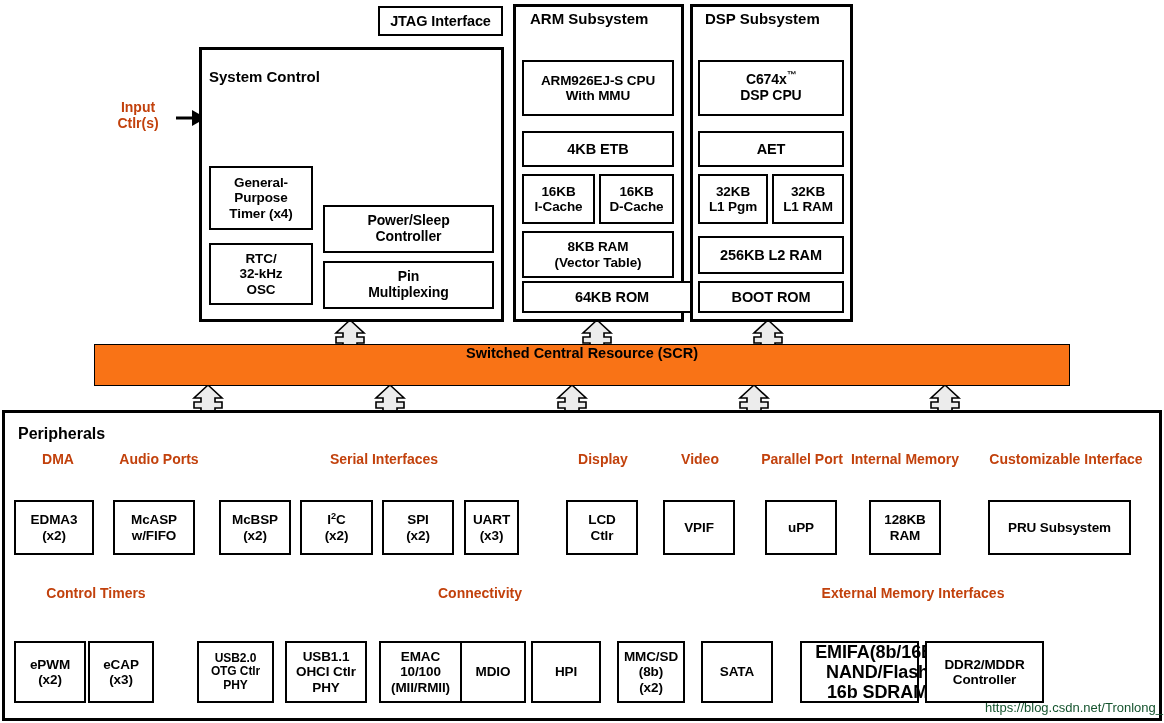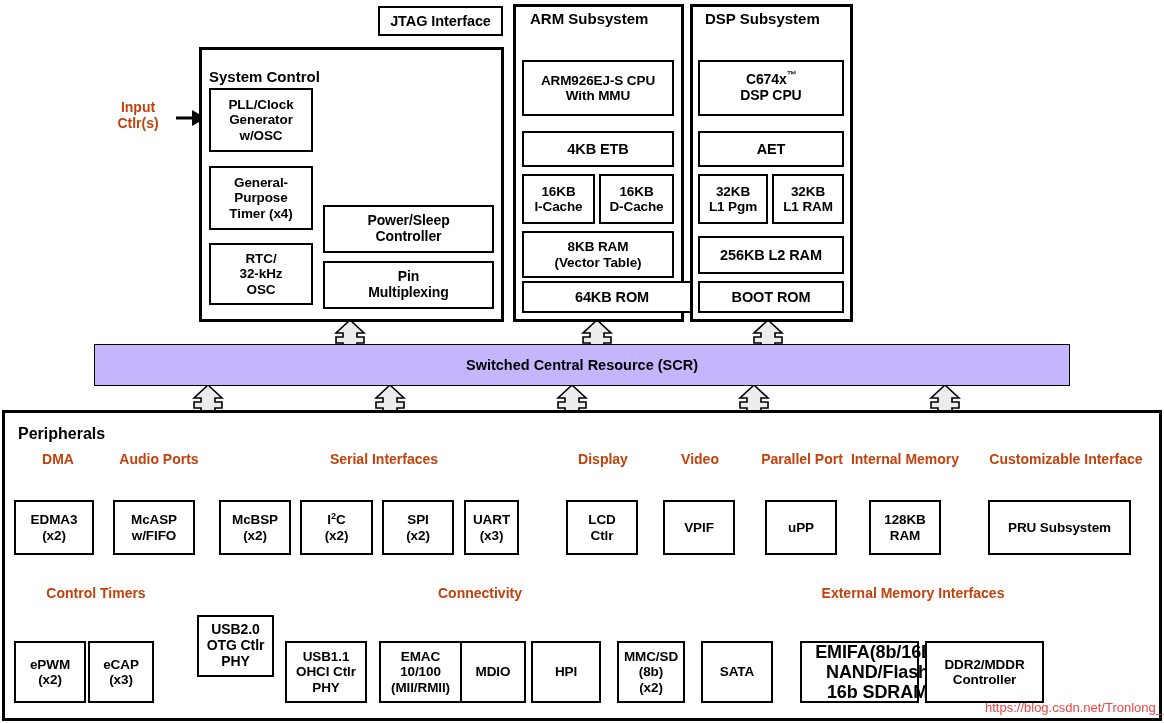--- a/index.html
+++ b/index.html
@@ -34,28 +34,28 @@
   .grp-title{
     position:absolute;font-weight:bold;color:#000;
   }
   .plainlabel{
     position:absolute;font-weight:bold;color:#c2410c;text-align:center;
     line-height:1.15;
   }
   .scr{
     position:absolute;box-sizing:border-box;
     border:1px solid #000;
-    background:#c4b5fd;
-    display:flex;align-items:center;justify-content:center;
+    background:#f97316;
+    display:flex;align-items:flex-start;justify-content:center;
     font-weight:bold;
   }
   svg{display:block;}
   .svgabs{position:absolute;left:0;top:0;pointer-events:none;}
   .wm{
-    position:absolute;color:#ef4444;font-size:13px;
+    position:absolute;color:#14532d;font-size:13px;
     font-family:"Liberation Sans",sans-serif;white-space:nowrap;
   }
   sup{font-size:0.68em;vertical-align:super;line-height:0;}
 </style>
 </head>
 <body>
 
 <div id="canvas">
 
   <svg class="svgabs" width="1164" height="723">
@@ -120,23 +120,20 @@
 
   <div class="plainlabel" style="left:98px;top:99px;width:80px;font-size:14px;">
     <div>Input</div>
     <div>Ctlr(s)</div>
   </div>
 
   <div class="grp" style="left:199px;top:47px;width:305px;height:275px;">
   </div>
   <div class="grp-title" style="left:209px;top:68px;font-size:15px;">System Control</div>
 
-  <div class="box" style="left:209px;top:88px;width:104px;height:64px;font-size:13.5px;">
-    <span>PLL/Clock<br>Generator<br>w/OSC</span>
-  </div>
   <div class="box" style="left:209px;top:166px;width:104px;height:64px;font-size:13.5px;">
     <span>General-<br>Purpose<br>Timer (x4)</span>
   </div>
   <div class="box" style="left:209px;top:243px;width:104px;height:62px;font-size:13.5px;">
     <span>RTC/<br>32-kHz<br>OSC</span>
   </div>
   <div class="box" style="left:323px;top:205px;width:171px;height:48px;font-size:14px;">
     <span>Power/Sleep<br>Controller</span>
   </div>
   <div class="box" style="left:323px;top:261px;width:171px;height:48px;font-size:14px;">
@@ -240,21 +237,21 @@
   <div class="plainlabel" style="left:26px;top:585px;width:140px;font-size:14px;">Control Timers</div>
   <div class="plainlabel" style="left:420px;top:585px;width:120px;font-size:14px;">Connectivity</div>
   <div class="plainlabel" style="left:810px;top:585px;width:206px;font-size:14px;">External Memory Interfaces</div>
 
   <div class="box" style="left:14px;top:641px;width:72px;height:62px;font-size:13.5px;">
     <span>ePWM<br>(x2)</span>
   </div>
   <div class="box" style="left:88px;top:641px;width:66px;height:62px;font-size:13.5px;">
     <span>eCAP<br>(x3)</span>
   </div>
-  <div class="box" style="left:197px;top:615px;width:77px;height:62px;font-size:14px;">
+  <div class="box" style="left:197px;top:641px;width:77px;height:62px;font-size:12px;">
     <span>USB2.0<br>OTG Ctlr<br>PHY</span>
   </div>
   <div class="box" style="left:285px;top:641px;width:82px;height:62px;font-size:13.5px;">
     <span>USB1.1<br>OHCI Ctlr<br>PHY</span>
   </div>
   <div class="box" style="left:379px;top:641px;width:83px;height:62px;font-size:13.5px;">
     <span>EMAC<br>10/100<br>(MII/RMII)</span>
   </div>
   <div class="box" style="left:460px;top:641px;width:66px;height:62px;font-size:13.5px;">
     <span>MDIO</span>

